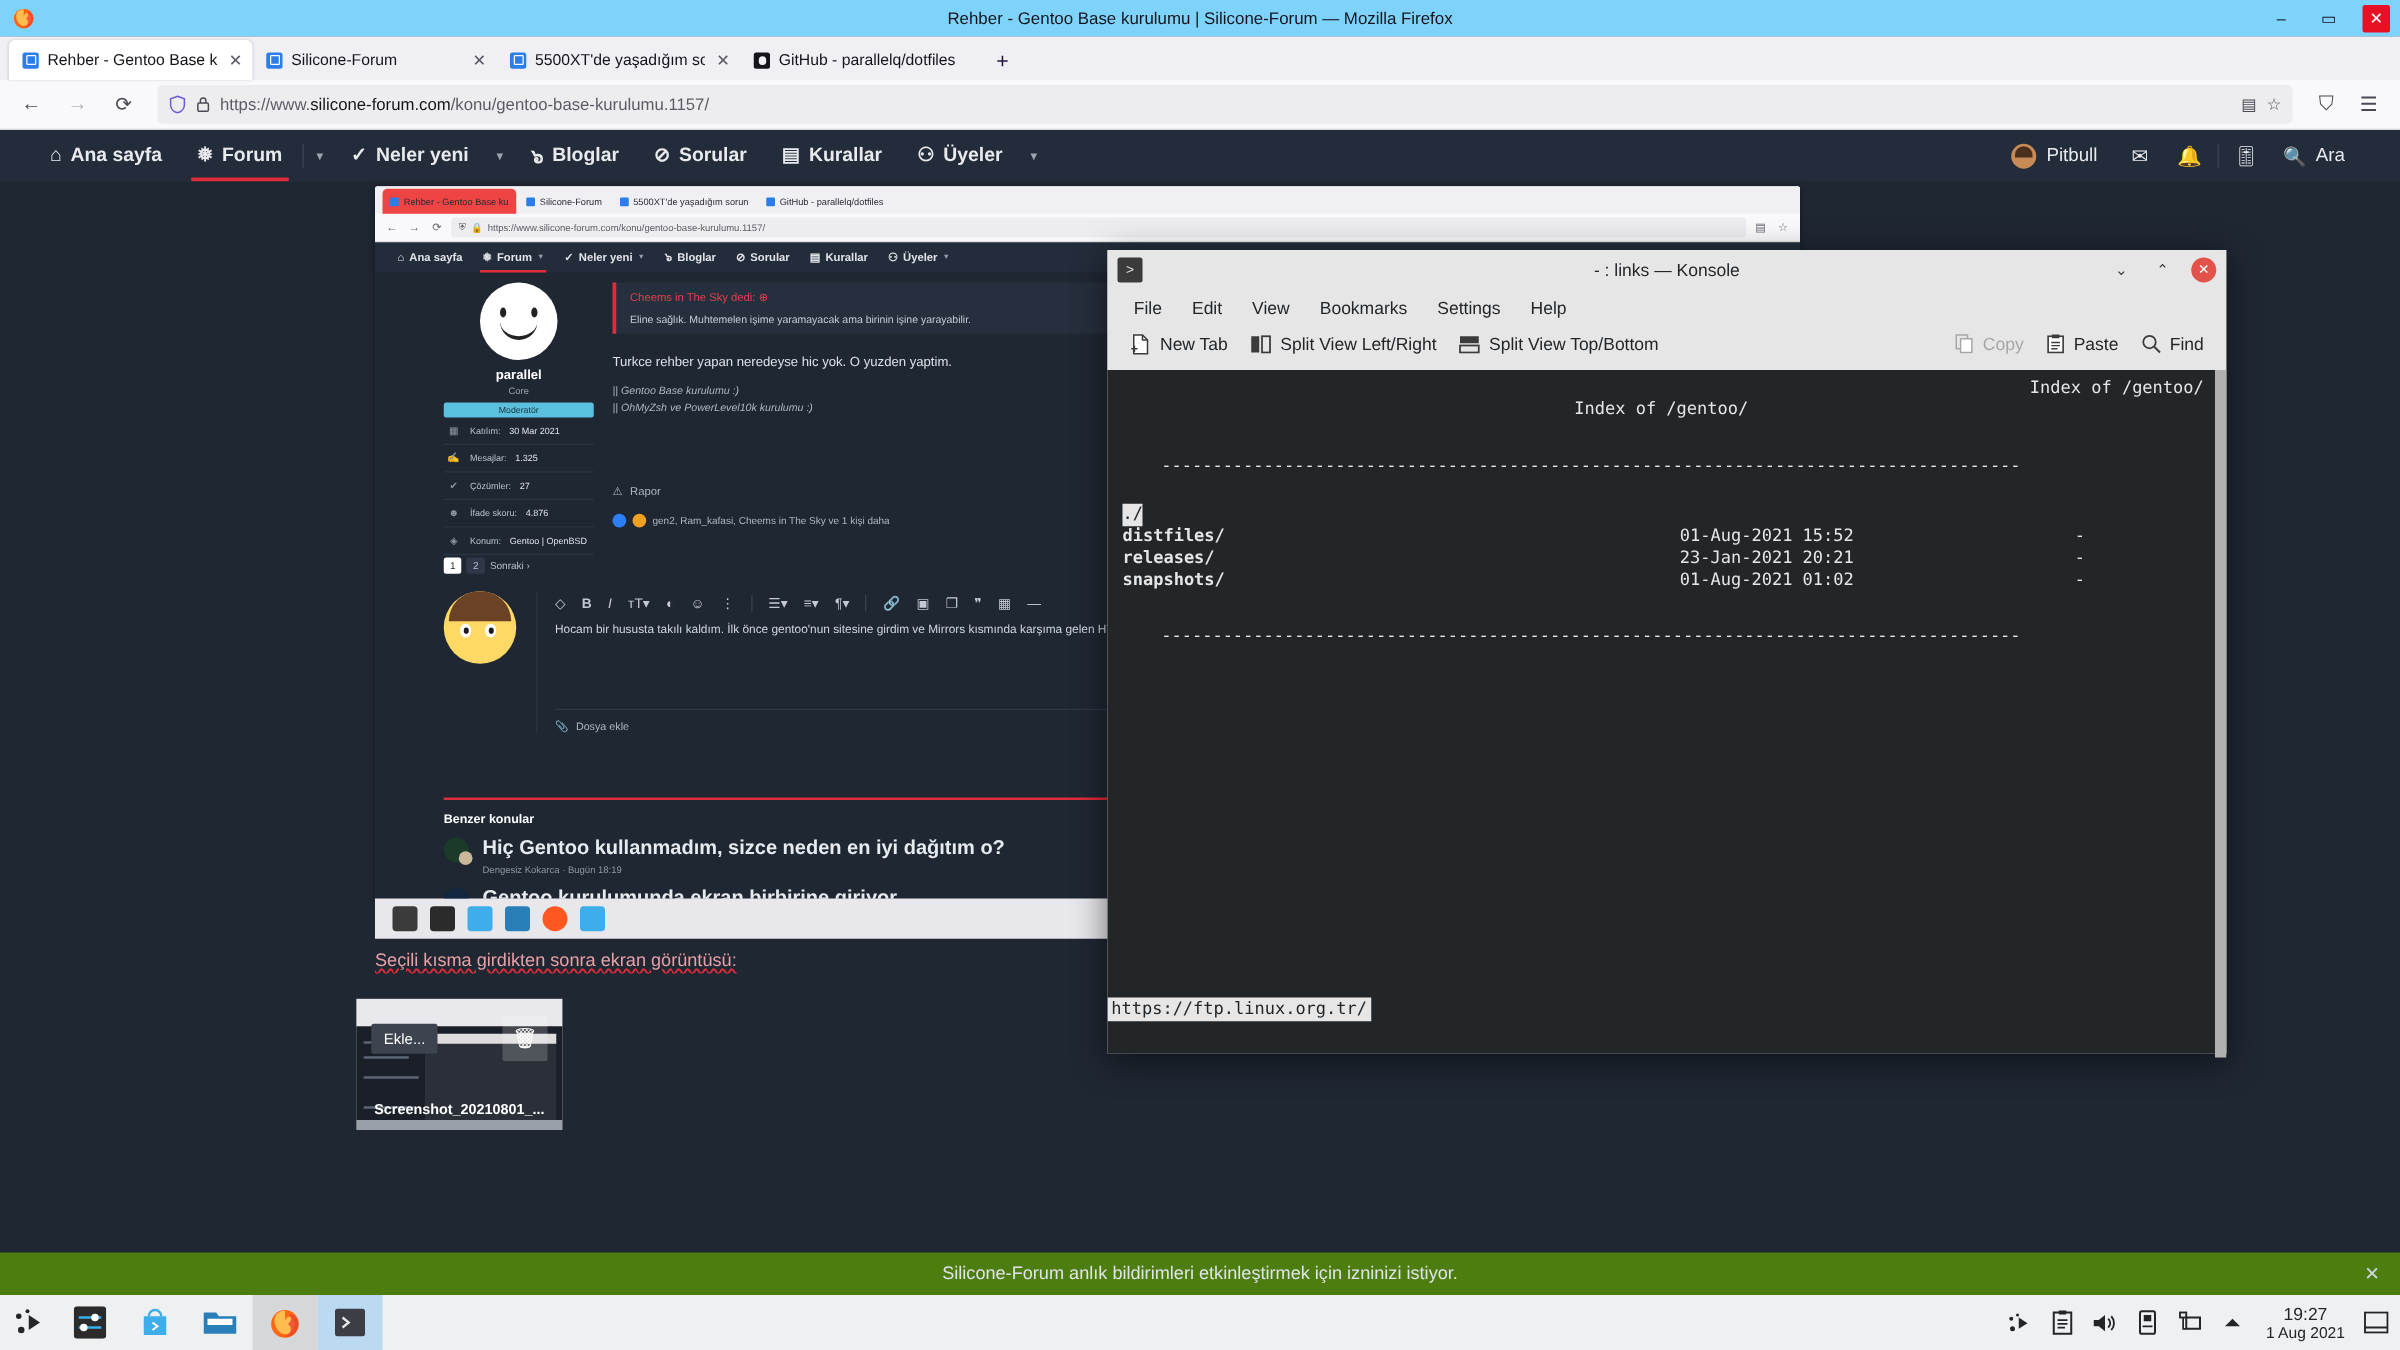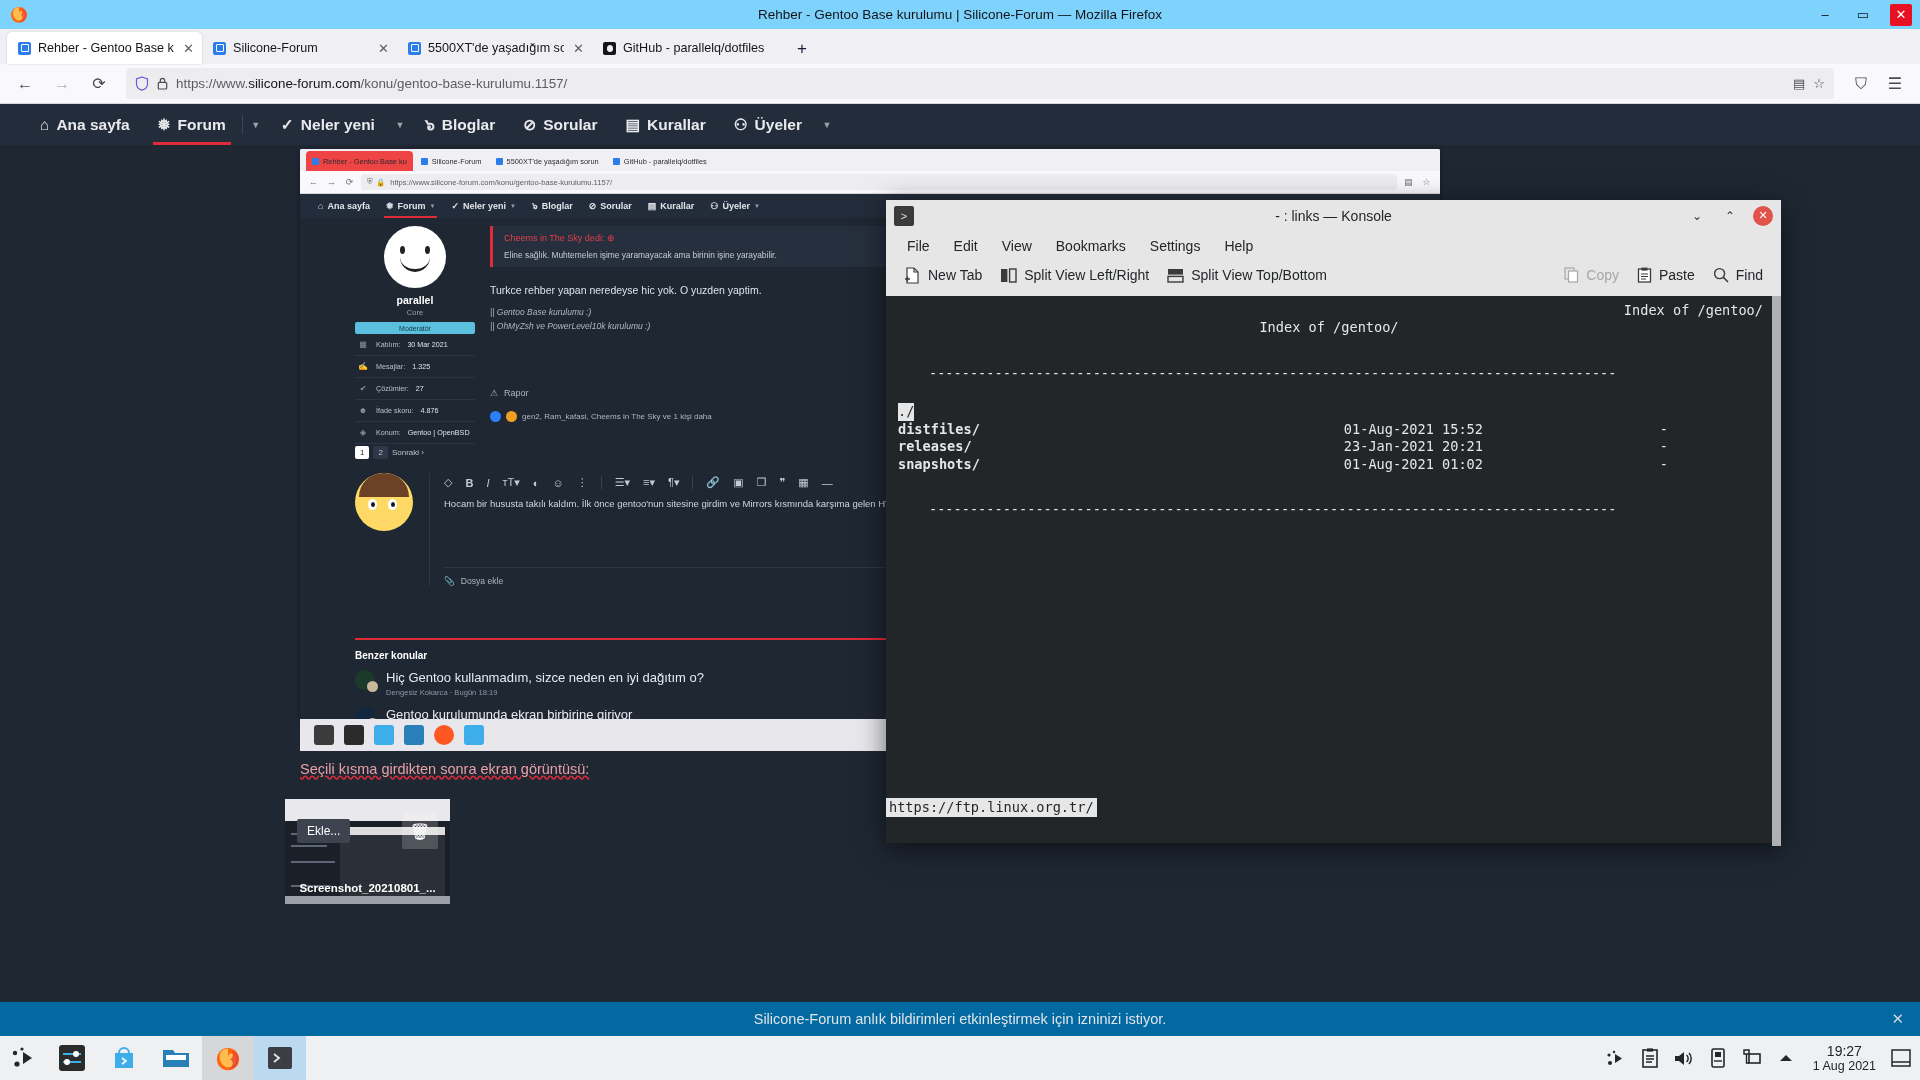--- a/index.html
+++ b/index.html
@@ -131,21 +131,21 @@
   .etoolbar .sep{width:1px;height:13px;background:#39424f;}
   .etext{color:#cfd6df;font-size:9.5px;line-height:1.55;min-height:70px;}
   .etext u{text-decoration:underline;text-decoration-color:#e02b38;text-decoration-style:wavy;}
   .dosya{border-top:1px solid #2e3745;padding-top:8px;color:#aeb6c2;font-size:8.6px;display:flex;gap:6px;align-items:center;}
 
   .benzer{position:absolute;left:55px;top:420px;right:12px;border-top:2px solid #e02b38;padding-top:10px;}
   .benzer h4{color:#fff;font-size:10px;margin-bottom:9px;}
   .bz-row{display:flex;gap:11px;align-items:flex-start;margin-bottom:10px;}
   .bz-av{width:20px;height:20px;border-radius:50%;flex:0 0 20px;position:relative;}
   .bz-av:after{content:"";position:absolute;right:-3px;bottom:-2px;width:11px;height:11px;border-radius:50%;background:#cbb89a;}
-  .bz-t{color:#e7ebf0;font-size:13px;font-weight:400;}
+  .bz-t{color:#e7ebf0;font-size:16px;font-weight:700;}
   .bz-s{color:#8d96a3;font-size:7.6px;margin-top:3px;}
   .silicone-note{position:absolute;right:14px;bottom:6px;color:#9aa3b0;font-size:8px;}
 
   .inner-dock{position:absolute;left:0;top:570px;width:1140px;height:32px;background:#e8e8ec;display:flex;align-items:center;gap:10px;padding-left:14px;}
   .dk{width:20px;height:20px;border-radius:3px;}
 
   .cap-text{position:absolute;left:0px;top:612px;color:#e8a0a6;font-size:14.5px;}
   .cap-text u{text-decoration:underline;text-decoration-color:#e02b38;text-decoration-style:wavy;}
 
   .attach{
@@ -157,21 +157,21 @@
   .att-shot{position:absolute;left:55px;top:28px;width:105px;height:90px;background:#2a2f38;}
   .att-shot .bar{position:absolute;left:0;top:0;right:0;height:8px;background:#ddd;}
   .att-line{position:absolute;background:#5c6674;height:1.6px;}
   .ekle{position:absolute;left:12px;top:20px;background:#3d4450;color:#fff;font-size:12px;padding:5px 10px;border-radius:2px;}
   .trash{position:absolute;right:12px;top:14px;width:36px;height:36px;background:rgba(255,255,255,.18);border-radius:2px;display:flex;align-items:center;justify-content:center;color:#fff;font-size:16px;}
   .att-name{position:absolute;left:0;right:0;bottom:10px;text-align:center;color:#fff;font-size:11.5px;font-weight:bold;}
   .att-bottombar{position:absolute;left:0;right:0;bottom:0;height:8px;background:#9aa0a8;}
 
   
   .notifybar{
-    position:absolute;left:0;right:0;bottom:44px;height:34px;background:#0369a1;
+    position:absolute;left:0;right:0;bottom:44px;height:34px;background:#4d7c0f;
     display:flex;align-items:center;justify-content:center;color:#dfe4ea;font-size:14.5px;
   }
   .notify-x{position:absolute;right:16px;color:#cfd6df;font-size:15px;}
 
   
   .konsole{
     position:absolute;left:886px;top:200px;width:895px;height:643px;
     background:#e6e6e6; box-shadow:0 6px 26px rgba(0,0,0,.55);
   }
   .k-title{height:31px;background:#e6e6e6;display:flex;align-items:center;position:relative;padding:0 8px;}
@@ -306,20 +306,34 @@
     <div class="fnav-item">
       <span>▤</span>
       <span>Kurallar</span>
     </div>
     <div class="fnav-item">
       <span>⚇</span>
       <span>Üyeler</span>
     </div>
     <div class="fnav-caret">▼</div>
 
+    <div class="fnav-right">
+      <div class="fn-user">
+        <span class="fn-avatar"></span>
+        <span>Pitbull</span>
+      </div>
+      <div class="fn-icon">✉</div>
+      <div class="fn-icon">🔔</div>
+      <div class="fnav-sep"></div>
+      <div class="fn-icon">🎚</div>
+      <div class="fn-search">
+        <span>🔍</span>
+        <span>Ara</span>
+      </div>
+    </div>
   </div>
 
   <div class="inner-wrap">
 
     <div class="inner-shot">
       <div class="is-tabstrip">
         <div class="is-tab active">
             <span class="is-fav"></span>
             <span>Rehber - Gentoo Base ku</span>
           </div>

